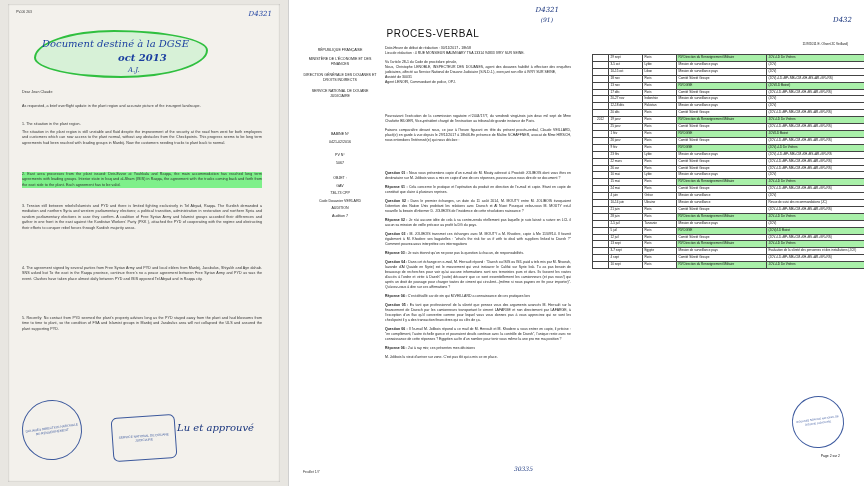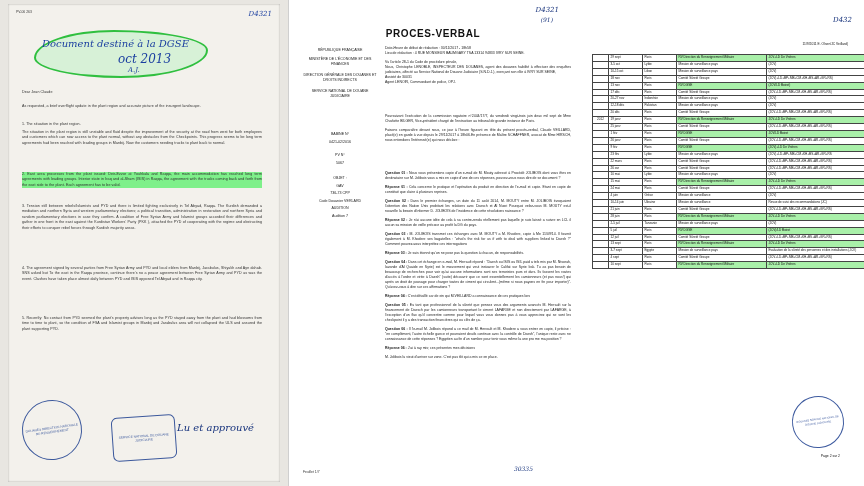--- a/index.html
+++ b/index.html
@@ -13,21 +13,21 @@
   .lhdr{position:absolute;color:#3a3a3a;font-size:3.4px;}
   .hand{position:absolute;color:#1b3fa0;font-family:"DejaVu Serif",serif;font-style:italic;}
   .greenblob{position:absolute;border:2px solid #2fbf3f;border-radius:46% 54% 50% 50%/58% 42% 58% 42%;background:rgba(120,240,140,.22);}
   .hl{background:#7ef08a;}
   .stamp{position:absolute;border:1.2px solid #1d3f8f;color:#1d3f8f;border-radius:50%;font-size:3.2px;display:flex;align-items:center;justify-content:center;text-align:center;line-height:4px;transform:rotate(-8deg);opacity:.85;}
   .sigline{position:absolute;color:#18347d;font-family:"DejaVu Serif",serif;font-style:italic;}
 
   
   #doc-center{left:288px;width:288px;height:486px;background:#ffffff;border-left:1px solid #cfcfcf;border-right:1px solid #cfcfcf;}
   #doc-center .paper{position:absolute;left:4px;top:2px;width:280px;height:482px;background:#fff;}
-  .ctitle{position:absolute;left:0;right:0;top:26px;text-align:center;font-size:10px;font-weight:bold;letter-spacing:.6px;color:#111;}
+  .ctitle{position:absolute;left:0;right:0;top:26px;text-align:center;font-size:10px;font-weight:normal;letter-spacing:.6px;color:#111;}
   .cleft{position:absolute;left:10px;width:74px;text-align:center;color:#1a1a1a;}
   .cleft div{margin-bottom:2px;}
   .cblock{position:absolute;left:92px;width:186px;color:#1a1a1a;font-size:3.5px;line-height:5px;text-align:justify;}
   .cq{margin-top:4px;}
   .cq b{font-weight:bold;}
   .cfoot{position:absolute;left:10px;bottom:10px;font-size:3.4px;color:#333;}
   .cnum{position:absolute;right:14px;font-family:"DejaVu Serif",serif;font-style:italic;color:#14307a;}
 
   
   #doc-right{left:576px;width:288px;height:486px;background:#fff;}
@@ -49,21 +49,21 @@
 <body>
 
 <div class="sheet" id="doc-left">
   <div class="paper">
 
     <div class="lhdr" style="left:8px;top:6px;">PV-06 263</div>
     <div class="hand" style="right:8px;top:6px;font-size:7px;">D4321</div>
 
     <div class="greenblob" style="left:26px;top:26px;width:170px;height:44px;"></div>
     <div class="hand" style="left:34px;top:34px;font-size:10px;">Document destiné à la DGSE</div>
-    <div class="hand" style="left:110px;top:48px;font-size:12px;">oct 2013</div>
+    <div class="hand" style="left:110px;top:48px;font-size:10px;font-weight:bold;">oct 2013</div>
     <div class="hand" style="left:120px;top:62px;font-size:7px;">A.J.</div>
 
     <div class="ltxt" style="left:14px;top:86px;width:230px;">Dear Jean Claude</div>
     <div class="ltxt" style="left:14px;top:100px;width:236px;">As requested, a brief overflight update in the plant region and accurate picture of the insurgent landscape.</div>
 
     <div class="ltxt" style="left:14px;top:118px;width:236px;">1. The situation in the plant region.</div>
     <div class="ltxt" style="left:14px;top:126px;width:240px;">The situation in the plant region is still unstable and fluid despite the improvement of the security at the road from west for both employees and customers which can now access to the plant normal, without any obstacles from the Checkpoints. This progress seems to be long term agreements had been reached with leading groups in Manbij. Now the customers needing trucks to plant back to normal.</div>
 
     <div class="ltxt hl" style="left:14px;top:168px;width:240px;">2. East area processes from the plant issued: Deir-Ezzor at Youhkala and Raqqa, the main accommodation has reached long term agreements with leading groups. Interior state in Iraq and al-Sham (ISIS) in Raqqa, the agreement with the trucks coming back and forth from the east side to the plant. Each agreement has to be valid.</div>
 

